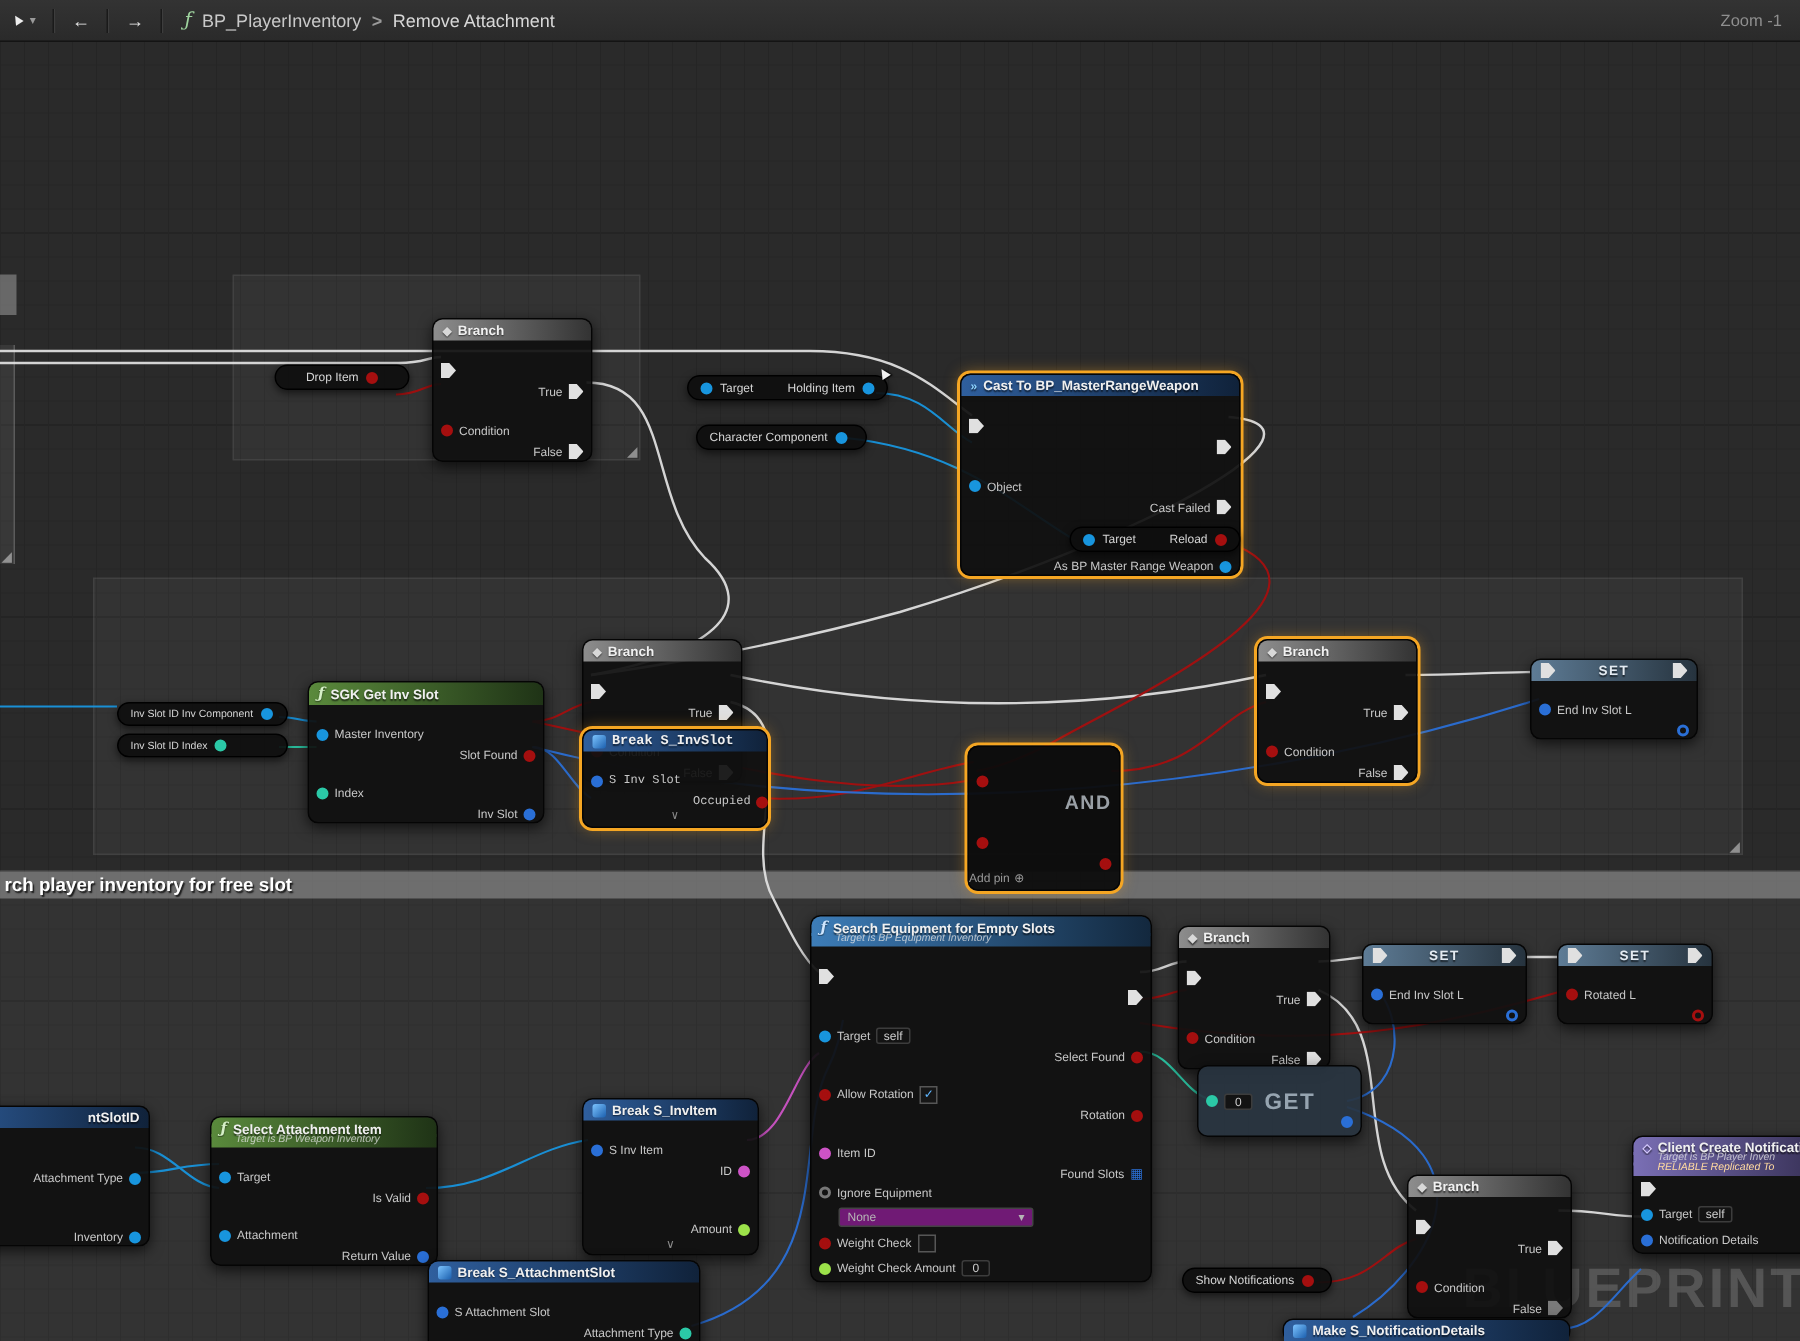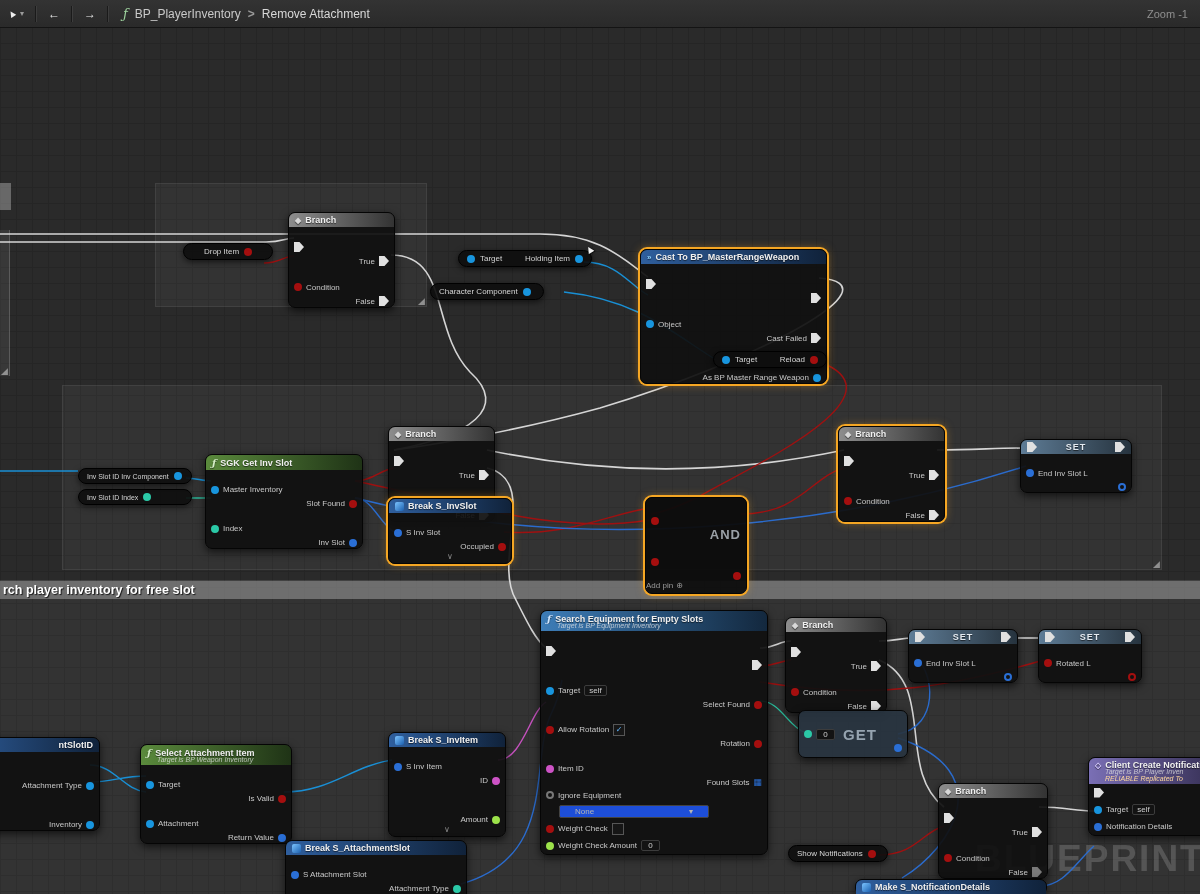--- a/index.html
+++ b/index.html
@@ -57,22 +57,22 @@
   .flt{color:#9ce24a}.pink{color:#cd53c6}.dim{color:#777}
   .e{width:10px;height:10px;background:#e0e0e0;clip-path:polygon(0 0,55% 0,100% 50%,55% 100%,0 100%);flex:none;}
   .sicon{width:9px;height:9px;border-radius:2px;background:linear-gradient(135deg,#7cc4ff,#1b5fae);flex:none;}
   .bicon{color:#d8d8d8;font-size:8px;}
   .chev{text-align:center;color:#8a8a8a;font-size:8px;line-height:9px;padding-bottom:2px;}
   .pill{position:absolute;background:rgba(14,14,14,.92);border:1px solid #000;border-radius:11px;
         display:flex;align-items:center;gap:5px;padding:3px 8px;font-size:8px;color:#d5d5d5;z-index:3;
         box-shadow:0 2px 6px rgba(0,0,0,.6);white-space:nowrap;}
   .cb{width:10px;height:10px;background:#161616;border:1px solid #565656;display:flex;align-items:center;
       justify-content:center;font-size:8px;color:#5fb6ff;flex:none;}
-  .dd{display:flex;align-items:center;justify-content:space-between;background:#1d4ed8;border:1px solid #434343;
-      border-radius:2px;padding:1px 15px;width:118px;color:#b5b5b5;font-size:8px;}
+  .dd{display:flex;align-items:center;justify-content:space-between;background:#701a75;border:1px solid #434343;
+      border-radius:2px;padding:1px 5px;width:118px;color:#b5b5b5;font-size:8px;}
   .valbox{background:#131313;border:1px solid #3c3c3c;border-radius:2px;padding:0 4px;font-size:8px;
           color:#cfcfcf;min-width:9px;text-align:center;}
   .set-title{flex:1;text-align:center;letter-spacing:1px;color:#e3eaf1;}
   .get-title{font-size:15px;font-weight:bold;color:#96a4b0;letter-spacing:1px;}
   .and-title{font-size:13px;font-weight:bold;color:#9aa0a6;letter-spacing:1px;}
   .addpin{color:#9a9a9a;font-size:8px;display:flex;align-items:center;gap:3px;justify-content:flex-start;padding:0 6px 3px 0;}
   .gridpin{color:#2a6fd6;font-size:9px;line-height:9px;flex:none;}
   .cursor-arrow{position:absolute;z-index:6;color:#f2f2f2;font-size:11px;transform:rotate(-32deg);
                 text-shadow:1px 1px 1px #000;}
 </style>
@@ -198,21 +198,21 @@
   <span class="p f bool"></span>
 </div>
 
 <div class="pill sel" style="left:458px;top:250px;width:116px;">
   <span class="p f obj"></span>
   <span>Target</span>
   <span style="margin-left:auto">Holding Item</span>
   <span class="p f obj"></span>
 </div>
 
-<div class="pill sel" style="left:430px;top:283px;width:96px;text-align:right;">
+<div class="pill sel" style="left:464px;top:283px;width:96px;text-align:right;">
   <span>Character Component</span>
   <span class="p f obj"></span>
 </div>
 
 <div class="node sel" style="left:640px;top:249px;width:185px;">
   <div class="nhdr g-dblue">
     <span class="bicon" style="color:#8fd4ff">»</span>
     <span>Cast To BP_MasterRangeWeapon</span>
   </div>
   <div class="row">
@@ -303,21 +303,21 @@
         <span class="p f bool"></span>
         <span>Condition</span>
       </span>
     <span class="rgt">
         <span>False</span>
         <span class="e"></span>
       </span>
   </div>
 </div>
 
-<div class="node sel" style="left:388px;top:498px;width:122px;">
+<div class="node sel" style="left:388px;top:486px;width:122px;font-family:Liberation Mono, monospace;">
   <div class="nhdr g-dblue">
     <span class="sicon"></span>
     <span>Break S_InvSlot</span>
   </div>
   <div class="row">
     <span class="lft">
         <span class="p f struct"></span>
         <span>S Inv Slot</span>
       </span>
     <span class="rgt">

